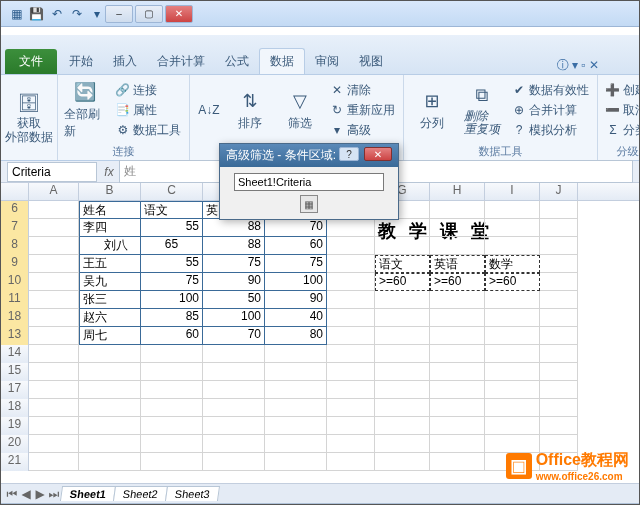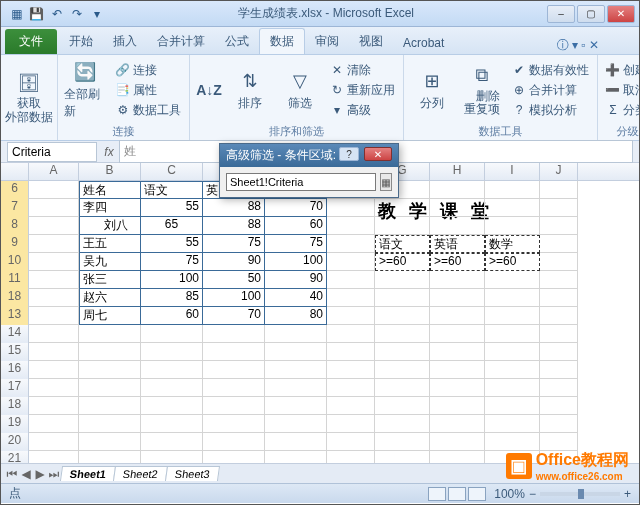--- a/index.html
+++ b/index.html
@@ -8,21 +8,21 @@
 
 .titlebar { height: 26px; background: linear-gradient(#d9e8fb, #c3daf4); display: flex; align-items: center; padding: 0 4px; border-bottom: 1px solid #9db6d6; }
 .qat { display: flex; gap: 4px; margin-left: 4px; }
 .qat span { width: 16px; height: 16px; display:inline-flex; align-items:center; justify-content:center; color:#2a5a8a; }
 .title-text { flex: 1; text-align: center; color: #3b5a7a; font-size: 12px; }
 .win-controls { display: flex; gap: 2px; }
 .win-btn { width: 28px; height: 18px; background: linear-gradient(#e8eef7,#cfddee); border:1px solid #9db6d6; border-radius:2px; display:flex; align-items:center; justify-content:center; font-size:10px; color:#333; }
 .win-btn.close { background: linear-gradient(#e48181,#c44); color:#fff; }
 
 
-.ribbon-tabs { height: 28px; background: linear-gradient(#e8f0fa,#d6e4f4); display:flex; align-items:flex-end; padding-left:4px; border-bottom:1px solid #b8cde6; }
+.ribbon-tabs { height: 40px; background: linear-gradient(#e8f0fa,#d6e4f4); display:flex; align-items:flex-end; padding-left:4px; border-bottom:1px solid #b8cde6;margin-top:8px; }
 .file-tab { background: linear-gradient(#3c8f3c,#2a7a2a); color:#fff; padding:4px 14px; border-radius:3px 3px 0 0; margin-right:2px; }
 .tab { padding:4px 10px; color:#3b5a7a; cursor:pointer; }
 .tab.active { background:#f1f6fc; border:1px solid #b8cde6; border-bottom:none; border-radius:3px 3px 0 0; }
 .help-icon { margin-left:auto; margin-right:40px; color:#3b6ea5; }
 
 
 .ribbon { height: 86px; background:#f1f6fc; border-bottom:1px solid #b8cde6; display:flex; }
 .group { border-right:1px solid #cbd9ea; padding:2px 6px 0 6px; display:flex; flex-direction:column; position:relative; }
 .group-label { font-size:11px; color:#5a7aa0; text-align:center; padding:1px 0; margin-top:auto; }
 .group-body { display:flex; gap:6px; flex:1; }
@@ -66,58 +66,56 @@
 .view-btn { width:18px; height:14px; border:1px solid #8aa3c0; background:#eef4fb; }
 .zoom { display:flex; align-items:center; gap:4px; margin-left:8px; }
 .zoom-track { width:80px; height:4px; background:#c9d6e6; position:relative; }
 .zoom-thumb { position:absolute; left:38px; top:-3px; width:6px; height:10px; background:#6a8ab0; }
 
 
 .dialog { position:absolute; top:142px; left:218px; width:180px; background:#f0f0f0; border:1px solid #4a6a8a; box-shadow:2px 2px 8px rgba(0,0,0,.3); }
 .dlg-title { background:linear-gradient(#5a89b8,#3a6a98); color:#fff; padding:3px 6px; display:flex; font-size:11px; }
 .dlg-title .close { margin-left:auto; width:28px; height:14px; background:linear-gradient(#e48181,#c44); border:1px solid #803030; border-radius:2px; display:flex; align-items:center; justify-content:center; color:#fff; font-size:10px; }
 .dlg-title .help { margin-left:auto; margin-right:2px; width:20px; height:14px; background:#d6e4f4; border:1px solid #9db6d6; border-radius:2px; display:flex; align-items:center; justify-content:center; color:#333; font-size:10px; }
-.dlg-body { padding:6px; display:flex; align-items:center; gap:4px; }
+.dlg-body { padding:6px; display:flex; align-items:center; gap:4px;flex-direction:column; }
 .dlg-input { flex:1; border:1px solid #7a7a7a; padding:2px 3px; background:#fff; font-size:11px; }
 .dlg-picker { width:18px; height:18px; border:1px solid #8a8a8a; background:#e8e8e8; display:flex; align-items:center; justify-content:center; font-size:10px; color:#555; }
 
 
 .watermark { position:absolute; right:10px; bottom:22px; color:#ff7a00; font-weight:bold; display:flex; align-items:center; gap:4px; }
 .watermark .logo { width:26px; height:26px; background:#ff7a00; border-radius:3px; display:flex; align-items:center; justify-content:center; color:#fff; font-size:18px; font-weight:bold; }
 .watermark .sub { font-size:10px; color:#ff7a00; display:block; }
 </style>
 </head>
 <body>
 
 <div class="titlebar">
   <div class="qat">
     <span>▦</span>
     <span>💾</span>
     <span>↶</span>
     <span>↷</span>
     <span>▾</span>
   </div>
-  <div class="title-text">学生成绩表.xlsx - Microsoft Excel</div>
   <div class="win-controls">
     <div class="win-btn">–</div>
     <div class="win-btn">▢</div>
     <div class="win-btn close">✕</div>
   </div>
 </div>
 
 <div class="ribbon-tabs">
   <div class="file-tab">文件</div>
   <div class="tab">开始</div>
   <div class="tab">插入</div>
   <div class="tab">合并计算</div>
   <div class="tab">公式</div>
   <div class="tab active">数据</div>
   <div class="tab">审阅</div>
   <div class="tab">视图</div>
-  <div class="tab">Acrobat</div>
   <div class="help-icon">ⓘ ▾ ▫ ✕</div>
 </div>
 
 <div class="ribbon">
   <div class="group">
     <div class="group-body">
       <div class="big-btn">
         <span class="ico">🗄</span>
         <span style="white-space:pre; text-align:center; line-height:1.1;">获取
 外部数据</span>
@@ -146,21 +144,21 @@
             <span>数据工具</span>
           </div>
       </div>
     </div>
     <div class="group-label">连接</div>
   </div>
 
   <div class="group">
     <div class="group-body">
       <div class="big-btn" style="width:26px;">
-        <span class="ico" style="font-size:14px;font-weight:bold;">A↓Z</span>
+        <span class="ico" style="font-size:12px;">A↓Z</span>
       </div>
       <div class="big-btn">
         <span class="ico">⇅</span>
         <span>排序</span>
       </div>
       <div class="big-btn">
         <span class="ico">▽</span>
         <span>筛选</span>
       </div>
       <div class="col-btns">
@@ -182,21 +180,21 @@
   </div>
 
   <div class="group">
     <div class="group-body">
       <div class="big-btn">
         <span class="ico">⊞</span>
         <span>分列</span>
       </div>
       <div class="big-btn">
         <span class="ico">⧉</span>
-        <span style="white-space:pre; text-align:right; line-height:1.1;">删除
+        <span style="white-space:pre; text-align:left; line-height:1.1;font-style:italic;">删除
 重复项</span>
       </div>
       <div class="col-btns">
         <div class="small-btn">
             <span class="ico">✔</span>
             <span>数据有效性</span>
           </div>
         <div class="small-btn">
             <span class="ico">⊕</span>
             <span>合并计算</span>
@@ -376,33 +374,20 @@
         <div class="cell colC"></div>
         <div class="cell colD"></div>
         <div class="cell colE"></div>
         <div class="cell colF"></div>
         <div class="cell colG"></div>
         <div class="cell colH"></div>
         <div class="cell colI"></div>
         <div class="cell colJ"></div>
       </div>
       <div class="row">
-        <div class="rowhead">16</div>
-        <div class="cell colA"></div>
-        <div class="cell colB"></div>
-        <div class="cell colC"></div>
-        <div class="cell colD"></div>
-        <div class="cell colE"></div>
-        <div class="cell colF"></div>
-        <div class="cell colG"></div>
-        <div class="cell colH"></div>
-        <div class="cell colI"></div>
-        <div class="cell colJ"></div>
-      </div>
-      <div class="row">
         <div class="rowhead">17</div>
         <div class="cell colA"></div>
         <div class="cell colB"></div>
         <div class="cell colC"></div>
         <div class="cell colD"></div>
         <div class="cell colE"></div>
         <div class="cell colF"></div>
         <div class="cell colG"></div>
         <div class="cell colH"></div>
         <div class="cell colI"></div>

